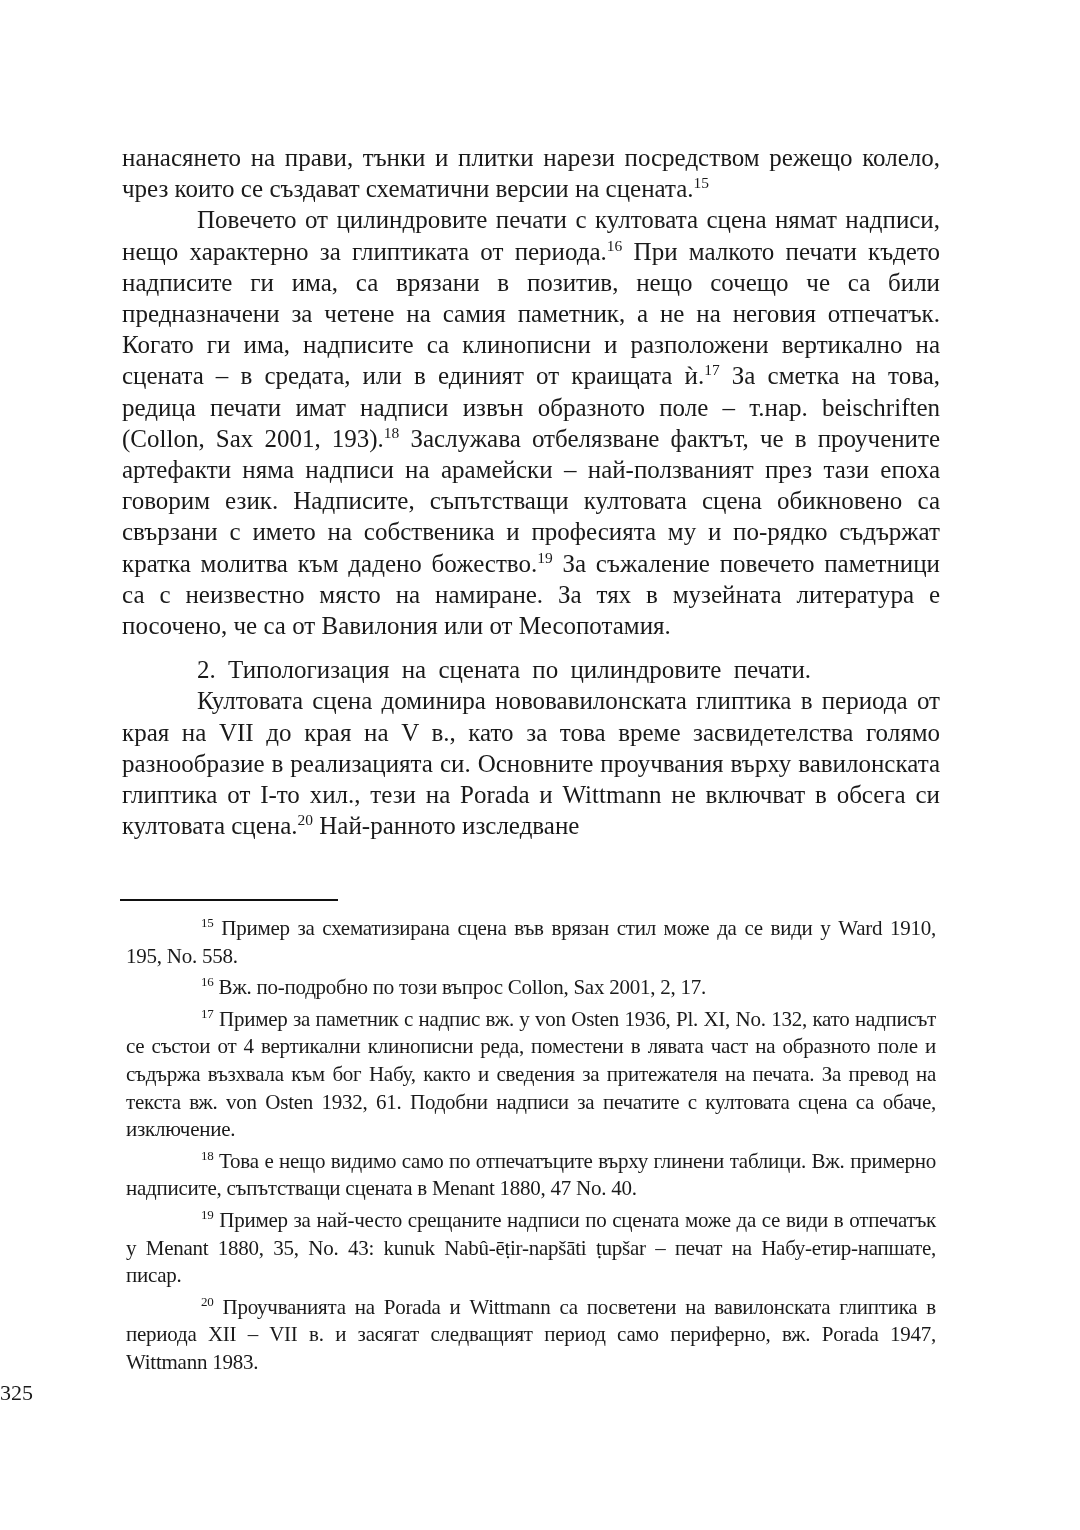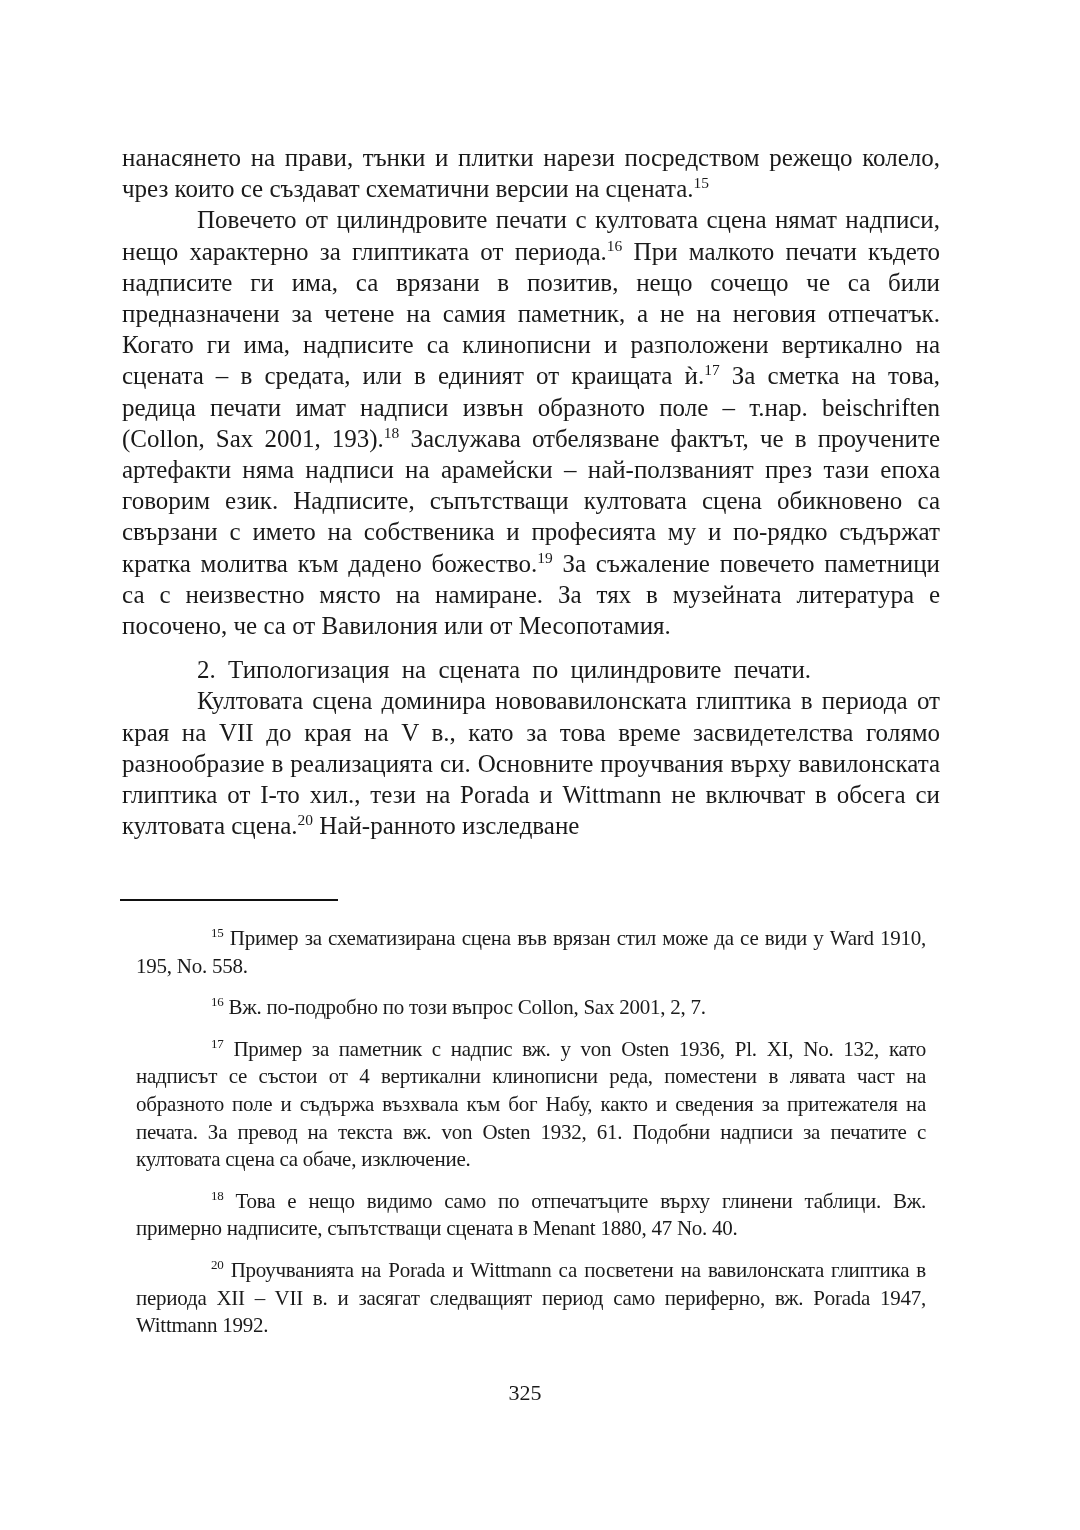--- a/index.html
+++ b/index.html
@@ -53,52 +53,52 @@
   .footnotes {
     position: absolute;
     left: 122px;
     top: 911px;
     width: 818px;
     font-size: 21px;
     line-height: 27.6px;
     text-align: justify;
   }
   .footnotes p {
-    margin: 14px;
+    margin: 4px;
     text-indent: 75px;
     letter-spacing: -0.25px;
   }
   .footnotes sup {
     font-size: 62%;
     vertical-align: 0.6em;
   }
   .page-number {
     position: absolute;
     left: 0;
     width: 1050px;
     top: 1380px;
-    text-align: center;
     font-size: 22px;
   }
 </style>
 </head>
 <body>
 
 <div class="page">
   <div class="body-text">
     <p><span>нанасянето на прави, тънки и плитки нарези посредством режещо колело, чрез които се създават схематични версии на сцената.</span><sup>15</sup></p>
     <p class="indent"><span>Повечето от цилиндровите печати с култовата сцена нямат надписи, нещо характерно за глиптиката от периода.</span><sup>16</sup><span> При малкото печати където надписите ги има, са врязани в позитив, нещо сочещо че са били предназначени за четене на самия паметник, а не на неговия отпечатък. Когато ги има, надписите са клинописни и разположени вертикално на сцената – в средата, или в единият от краищата ѝ.</span><sup>17</sup><span> За сметка на това, редица печати имат надписи извън образното поле – т.нар. beischriften (Collon, Sax 2001, 193).</span><sup>18</sup><span> Заслужава отбелязване фактът, че в проучените артефакти няма надписи на арамейски – най-ползваният през тази епоха говорим език. Надписите, съпътстващи култовата сцена обикновено са свързани с името на собственика и професията му и по-рядко съдържат кратка молитва към дадено божество.</span><sup>19</sup><span> За съжаление повечето паметници са с неизвестно място на намиране. За тях в музейната литература е посочено, че са от Вавилония или от Месопотамия.</span></p>
     <p class="heading">2. Типологизация на сцената по цилиндровите печати.</p>
     <p class="indent" id="after-heading"><span>Култовата сцена доминира нововавилонската глиптика в периода от края на VII до края на V в., като за това време засвидетелства голямо разнообразие в реализацията си. Основните проучвания върху вавилонската глиптика от I-то хил., тези на Porada и Wittmann не включват в обсега си култовата сцена.</span><sup>20</sup><span> Най-ранното изследване</span></p>
   </div>
 </div>
 
 <div class="rule"></div>
 
 <div class="footnotes">
   <p><sup>15</sup> <span>Пример за схематизирана сцена във врязан стил може да се види у Ward 1910, 195, No. 558.</span></p>
-  <p><sup>16</sup> <span>Вж. по-подробно по този въпрос Collon, Sax 2001, 2, 7.</span></p>
+  <p><sup>16</sup> <span>Вж. по-подробно по този въпрос Collon, Sax 2001, 2, 17.</span></p>
   <p><sup>17</sup> <span>Пример за паметник с надпис вж. у von Osten 1936, Pl. XI, No. 132, като надписът се състои от 4 вертикални клинописни реда, поместени в лявата част на образното поле и съдържа възхвала към бог Набу, както и сведения за притежателя на печата. За превод на текста вж. von Osten 1932, 61. Подобни надписи за печатите с култовата сцена са обаче, изключение.</span></p>
   <p><sup>18</sup> <span>Това е нещо видимо само по отпечатъците върху глинени таблици. Вж. примерно надписите, съпътстващи сцената в Menant 1880, 47 No. 40.</span></p>
-  <p><sup>20</sup> <span>Проучванията на Porada и Wittmann са посветени на вавилонската глиптика в периода XII – VII в. и засягат следващият период само периферно, вж. Porada 1947, Wittmann 1992.</span></p>
+  <p><sup>19</sup> <span>Пример за най-често срещаните надписи по сцената може да се види в отпечатък у Menant 1880, 35, No. 43: kunuk Nabû-ēṭir-napšāti ṭupšar – печат на Набу-етир-напшате, писар.</span></p>
+  <p><sup>20</sup> <span>Проучванията на Porada и Wittmann са посветени на вавилонската глиптика в периода XII – VII в. и засягат следващият период само периферно, вж. Porada 1947, Wittmann 1983.</span></p>
 </div>
 
 <div class="page-number">325</div>
 
 </body></html>

